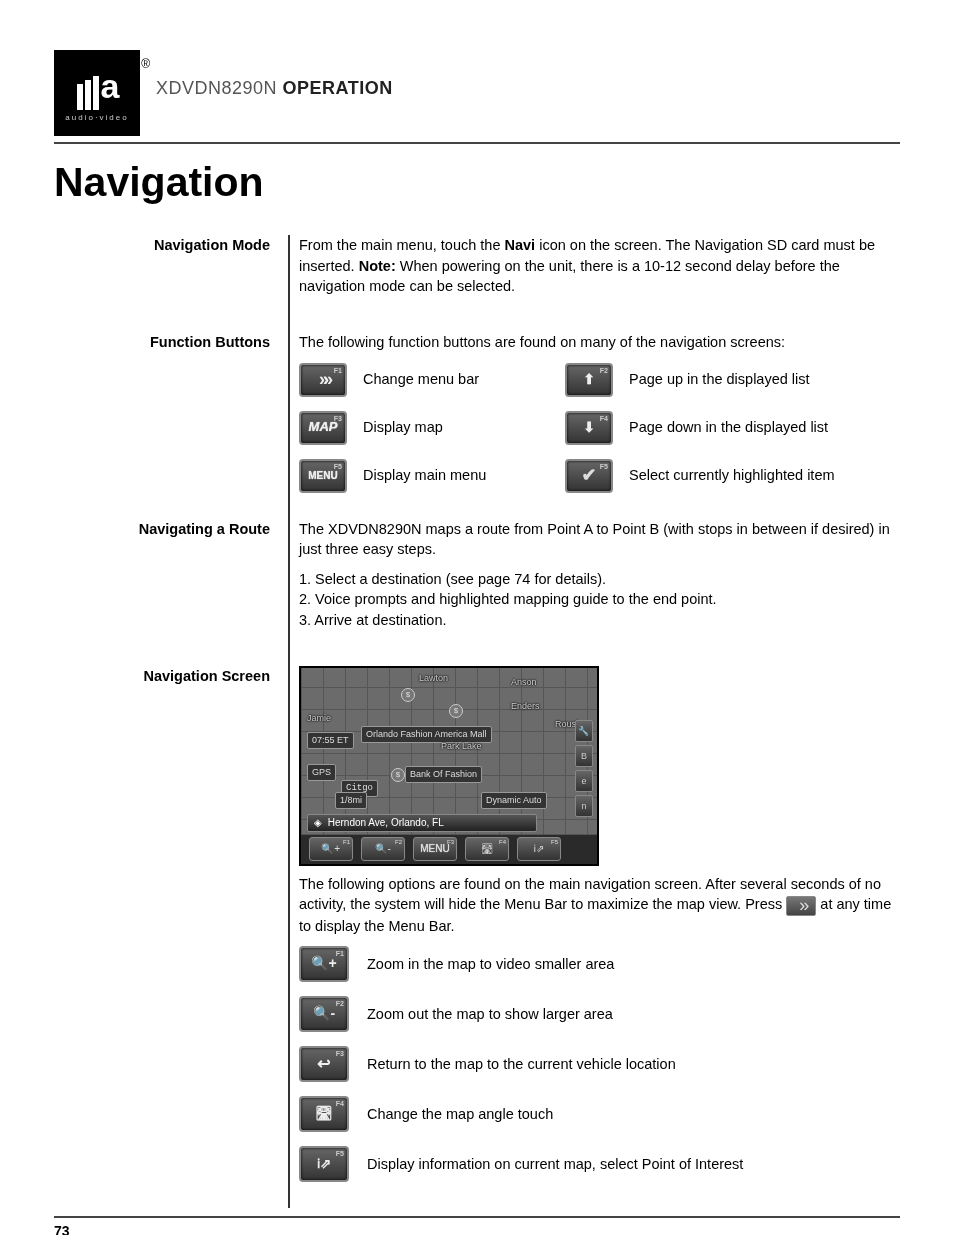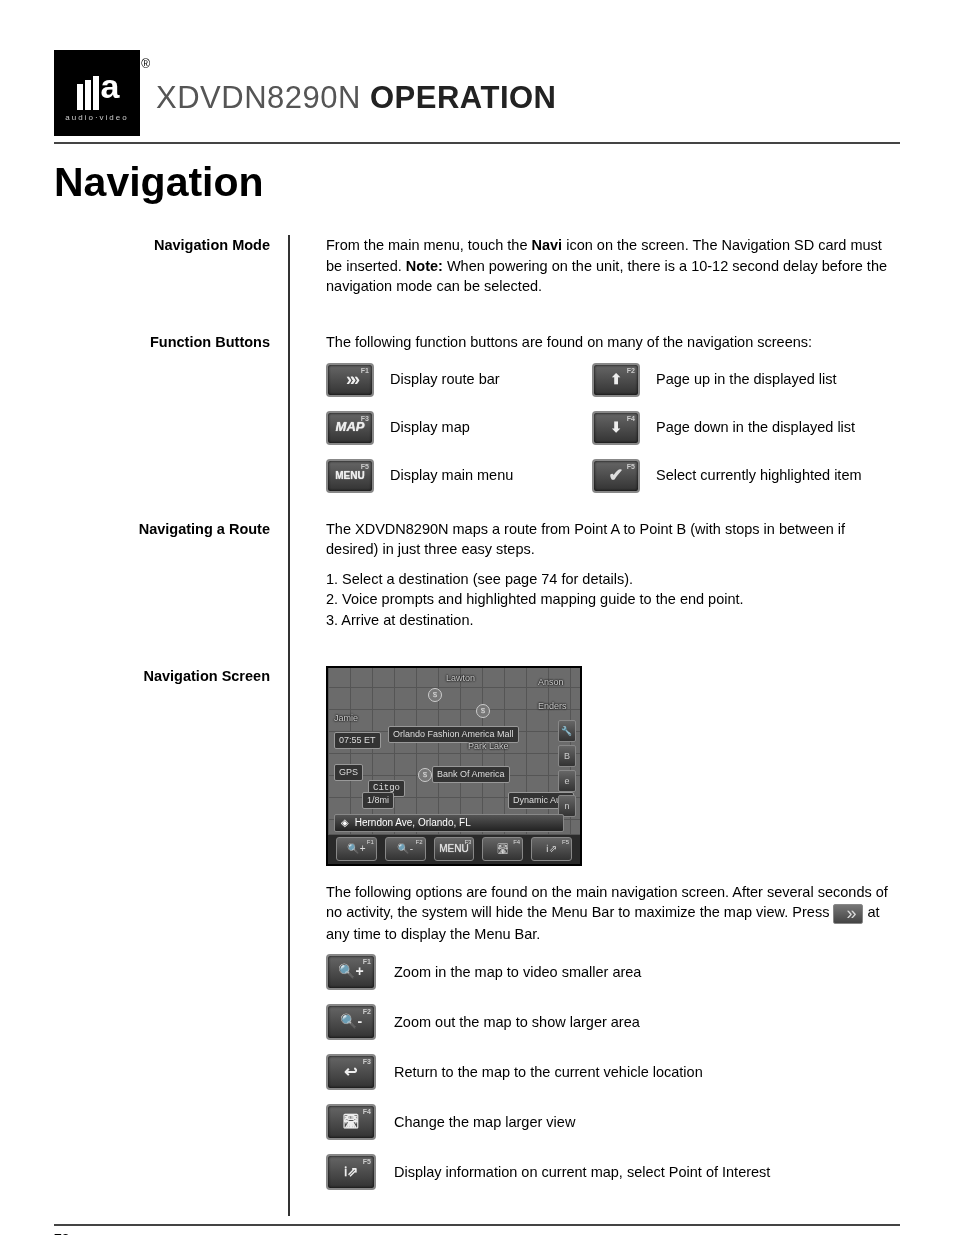--- a/index.html
+++ b/index.html
@@ -24,42 +24,42 @@
     font-family: Arial, sans-serif;
     font-weight: 900; font-size: 34px; letter-spacing: -2px;
     display:flex; align-items:flex-end;
   }
   .logo-bars { display:inline-flex; gap:2px; align-items:flex-end; margin-right:2px;}
   .logo-bar { width:6px; background:#fff; }
   .b1{height:26px;} .b2{height:30px;} .b3{height:34px;}
   .logo-reg { position:absolute; top:6px; right:-10px; font-size:12px; color:#000;}
   .logo-sub { font-size:8px; letter-spacing:2px; margin-top:2px; color:#ccc;}
   .title-line {
-    font-size: 31px; font-weight: 300; color:#555;
+    font-size: 18px; font-weight: 300; color:#555;
     margin-top: 26px;
     letter-spacing: 0.5px;
   }
   .title-line strong { font-weight: 900; color:#222; }
   .hr1 { border:none; border-top:2px solid #444; margin:6px 0 10px 0;}
   .section-title {
     font-size: 41px; font-weight: 900; color:#000;
     margin: 6px 0 24px 0;
   }
   .content-table { display:table; width:100%; }
   .row { display:table-row; }
   .label-cell, .body-cell { display:table-cell; vertical-align:top; padding-bottom:26px;}
   .label-cell {
     width: 236px;
     text-align: right;
     padding-right: 18px;
     border-right: 2px solid #333;
     font-weight: 700;
     padding-top:0;
   }
-  .body-cell { padding-left: 36px; padding-top:0;}
+  .body-cell { padding-left: 9px; padding-top:0;}
   .body-cell p { margin-bottom: 10px; }
   .btn-grid {
     display:grid;
     grid-template-columns: 52px 190px 52px auto;
     row-gap: 14px; column-gap: 12px;
     align-items: center;
     margin-top: 6px;
   }
   .ui-btn {
     width: 48px; height: 34px;
@@ -84,23 +84,23 @@
     margin-top: 10px;
   }
   .nav-options .ui-btn { width:50px; height:36px;}
   .inline-btn {
     display:inline-flex; width:30px; height:20px;
     border:1px solid #888; background:linear-gradient(#777,#444);
     align-items:center; justify-content:center; color:#ddd; font-size:11px;
     vertical-align:middle; border-radius:2px;
   }
   .nav-screenshot {
-    width: 256px; height: 200px;
+    width: 300px; height: 200px;
     background:#222; border:2px solid #000;
-    position:relative; margin-bottom:16px;
+    position:relative; margin-bottom:8px;
     color:#ddd; font-size:9px;
     overflow:hidden;
   }
   .nav-screenshot .maparea{
     position:absolute; inset:0;
     background:
       repeating-linear-gradient(0deg,#555 0,#555 1px,transparent 1px,transparent 22px),
       repeating-linear-gradient(90deg,#555 0,#555 1px,transparent 1px,transparent 22px),
       #6b6b6b;
   }
@@ -176,21 +176,21 @@
 
   <div class="row">
     <div class="label-cell">Function Buttons</div>
     <div class="body-cell">
       <p>The following function buttons are found on many of the navigation screens:</p>
       <div class="btn-grid">
         <div class="ui-btn">
             <span class="chev">»»</span>
             <span class="f">F1</span>
           </div>
-        <div>Display route bar</div>
+        <div>Change menu bar</div>
         <div class="ui-btn">
             <span class="pageup">⬆</span>
             <span class="f">F2</span>
           </div>
         <div>Page up in the displayed list</div>
 
         <div class="ui-btn">
             <span class="map-text">MAP</span>
             <span class="f">F3</span>
           </div>
@@ -238,21 +238,21 @@
         <span class="lbl" style="top:32px; left:210px;">Enders</span>
         <span class="lbl" style="top:44px; left:6px;">Jamie</span>
         <span class="lbl" style="top:50px; left:254px;">Roush</span>
         <span class="s-icon" style="top:20px; left:100px;">$</span>
         <span class="s-icon" style="top:36px; left:148px;">$</span>
         <span class="s-icon" style="top:100px; left:90px;">$</span>
         <span class="pill" style="top:58px; left:60px;">Orlando Fashion America Mall</span>
         <span class="lbl" style="top:72px; left:140px;">Park Lake</span>
         <span class="pill" style="top:64px; left:6px;">07:55 ET</span>
         <span class="pill" style="top:96px; left:6px;">GPS</span>
-        <span class="pill" style="top:98px; left:104px; white-space:nowrap;"><span>Bank Of America</span></span>
+        <span class="pill" style="top:98px; left:104px; white-space:nowrap;"><span>Bank Of Fashion</span></span>
         <span class="pill" style="top:112px; left:40px;font-family:Liberation Mono, monospace;">Citgo</span>
         <span class="pill" style="top:124px; left:34px;">1/8mi</span>
         <span class="pill" style="top:124px; left:180px;">Dynamic Auto</span>
         <div class="sidebar">
           <div class="sb">🔧</div>
           <div class="sb">B</div>
           <div class="sb">e</div>
           <div class="sb">n</div>
         </div>
         <div class="statusbar">
@@ -307,21 +307,21 @@
         <div class="ui-btn">
             <span style="font-size:16px;">↩</span>
             <span class="f">F3</span>
           </div>
         <div>Return to the map to the current vehicle location</div>
 
         <div class="ui-btn">
             <span style="font-size:14px;">🛣</span>
             <span class="f">F4</span>
           </div>
-        <div>Change the map larger view</div>
+        <div>Change the map angle touch</div>
 
         <div class="ui-btn">
             <span style="font-size:13px;">ℹ⇗</span>
             <span class="f">F5</span>
           </div>
         <div>Display information on current map, select Point of Interest</div>
       </div>
 
     </div>
   </div>

